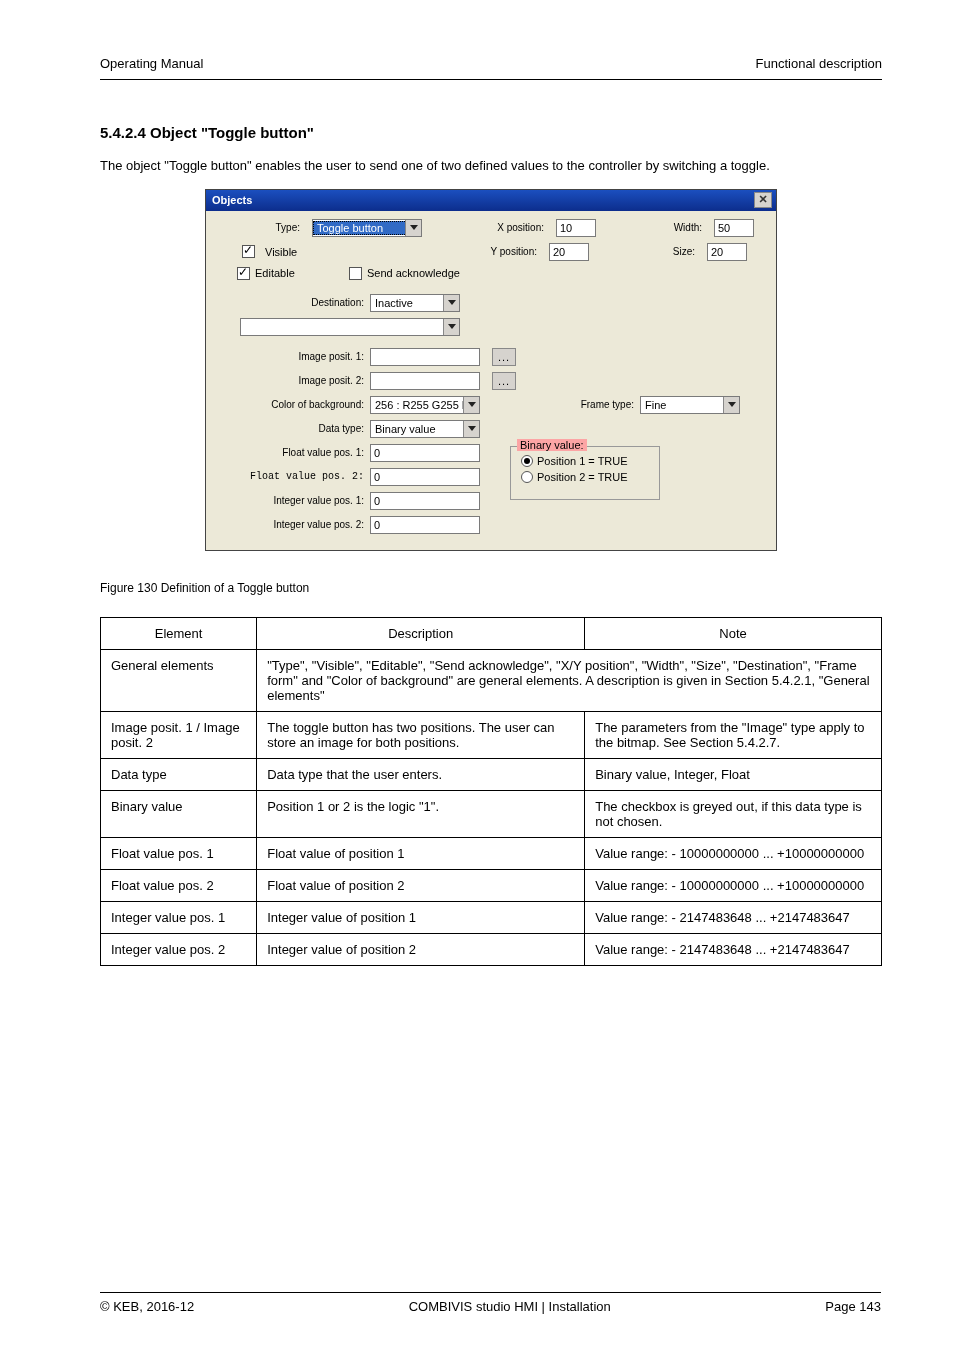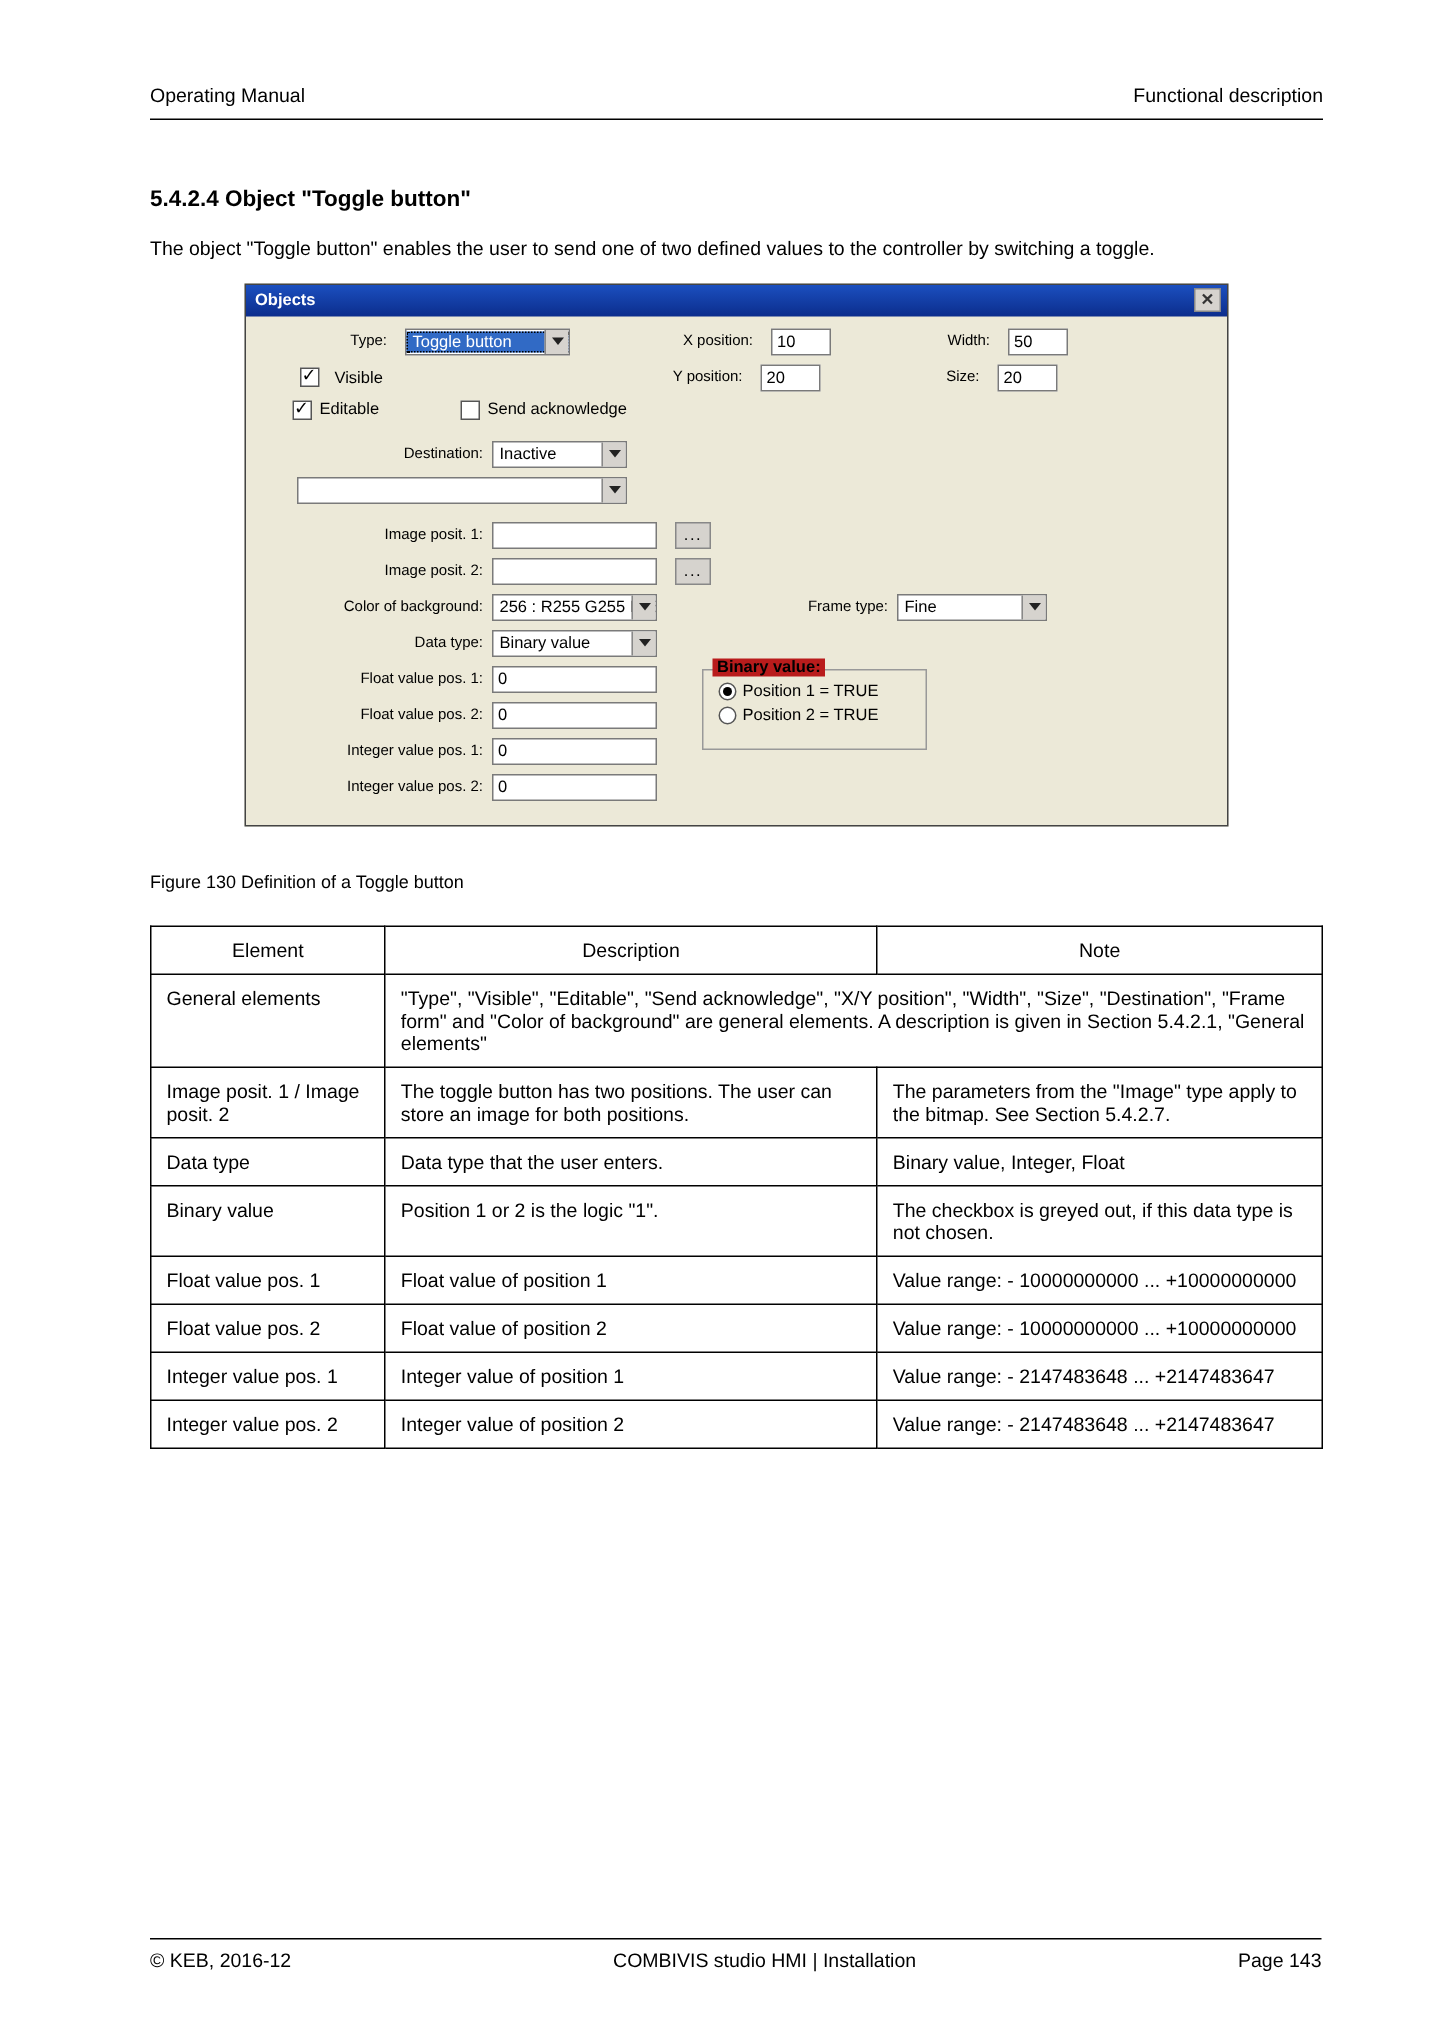--- a/index.html
+++ b/index.html
@@ -1,38 +1,38 @@
 <!DOCTYPE html>
 <html><head>
 <meta charset="utf-8">
 <style>
   * { box-sizing: border-box; margin: 0; padding: 0; }
   html, body { font-family: Arial, Helvetica, sans-serif; font-size: 13px; color: #000; background: #fff; }
   .page { width: 954px; min-height: 1350px; margin: 0 auto; padding: 50px 72px 40px 100px; position: relative; }
   .header-bar { display: flex; justify-content: space-between; padding: 6px 0 8px 0; border-bottom: 1px solid #000; font-size: 13px; }
   .section-title { font-weight: bold; font-size: 15px; margin: 44px 0 16px 0; }
   .body-text { font-size: 13px; line-height: 1.35; margin-bottom: 14px; }
-  .screenshot { width: 656px; margin: 0 auto 30px auto; }
+  .screenshot { width: 572px; margin: 0 auto 30px auto; }
   .win { border: 1px solid #444; background: #ece9d8; font-family: Tahoma, Arial, sans-serif; font-size: 11px; color: #000; }
   .titlebar { background: linear-gradient(#1b4fbf,#0c2d8c); color: #fff; display:flex; justify-content:space-between; align-items:center; padding: 2px 4px 3px 6px; font-weight: bold; }
   .closebox { width: 18px; height: 16px; background: #d6d3ce; border: 1px solid #888; display:flex; align-items:center; justify-content:center; font-weight:bold; font-size:11px; color:#333; cursor:default; }
   .win-body { padding: 8px 14px 10px 14px; }
   .row { display:flex; align-items:center; margin-bottom: 6px; }
   .lbl { font-size:10px; text-align:right; padding-right: 6px; }
   .cbx { appearance:none; width:13px; height:13px; border:1px solid #555; background:#fff; margin:0 4px 0 0; position:relative; display:inline-block; vertical-align:middle; }
   .cbx.checked::after { content:"✓"; position:absolute; top:-3px; left:0; font-size:12px; }
   .txt { border:1px solid #7a7a7a; background:#fff; height:18px; padding:1px 3px; font-size:11px; }
   .sel { border:1px solid #7a7a7a; background:#fff; height:18px; font-size:11px; display:flex; align-items:center; position:relative; }
   .sel .arr { position:absolute; right:0; top:0; height:100%; width:16px; background:#d6d3ce; border-left:1px solid #888; display:flex; align-items:center; justify-content:center; }
   .sel .arr::after { content:""; width:0;height:0; border-left:4px solid transparent; border-right:4px solid transparent; border-top:5px solid #222; }
   .sel .val { padding: 0 4px; flex:1; overflow:hidden; white-space:nowrap; }
   .sel.selected .val { background:#316ac5; color:#fff; border:1px dotted #000; padding:0 3px; }
   .smallbtn { width: 24px; height: 18px; background:#d6d3ce; border:1px solid #888; display:flex; align-items:center; justify-content:center; font-size:11px; letter-spacing:1px; }
   .group { border:1px solid #999; padding: 8px 10px 8px 10px; position:relative; }
-  .group-legend { position:absolute; top:-8px; left:6px; background:#b91c1c; padding:0 3px; font-size:11px;font-weight:bold; }
+  .group-legend { position:absolute; top:-8px; left:6px; background:#fca5a5; padding:0 3px; font-size:11px; }
   .radio { appearance:none; width:12px; height:12px; border:1px solid #555; border-radius:50%; background:#fff; margin:0 4px 0 0; display:inline-block; position:relative; vertical-align:middle; }
   .radio.sel::after { content:""; position:absolute; width:6px; height:6px; background:#000; border-radius:50%; top:2px; left:2px; }
   .btnrow { display:flex; justify-content:flex-end; gap:10px; margin-top: 12px; }
   .btn { min-width: 70px; height:22px; background:#d6d3ce; border:1px solid #555; display:flex; align-items:center; justify-content:center; cursor:default; font-size:11px; }
 
   .figlabel { font-size: 12px; margin: 0 0 22px 0; }
   table.desc { width: 100%; border-collapse: collapse; font-size: 13px; }
   table.desc td, table.desc th { border: 1px solid #000; padding: 8px 10px; vertical-align: top; text-align:left; font-weight:normal; }
   table.desc th { text-align:center; }
   .footer { position:absolute; bottom:36px; left:100px; right:73px; border-top:1px solid #000; display:flex; justify-content:space-between; padding-top:6px; font-size:13px; }
@@ -139,21 +139,21 @@
           </div>
         </div>
 
         <div style="display:flex; gap:20px;">
           <div style="flex:0 0 270px;">
             <div class="row">
                 <span class="lbl" style="width:150px;">Float value pos. 1:</span>
                 <input class="txt" style="width: 110px;" value="0">
               </div>
             <div class="row">
-                <span class="lbl" style="width:150px;">Float value pos. 2:</span>
+                <span class="lbl" style="width:150px;font-family:Liberation Mono, monospace;">Float value pos. 2:</span>
                 <input class="txt" style="width: 110px;" value="0">
               </div>
             <div class="row">
                 <span class="lbl" style="width:150px;">Integer value pos. 1:</span>
                 <input class="txt" style="width: 110px;" value="0">
               </div>
             <div class="row">
                 <span class="lbl" style="width:150px;">Integer value pos. 2:</span>
                 <input class="txt" style="width: 110px;" value="0">
               </div>

